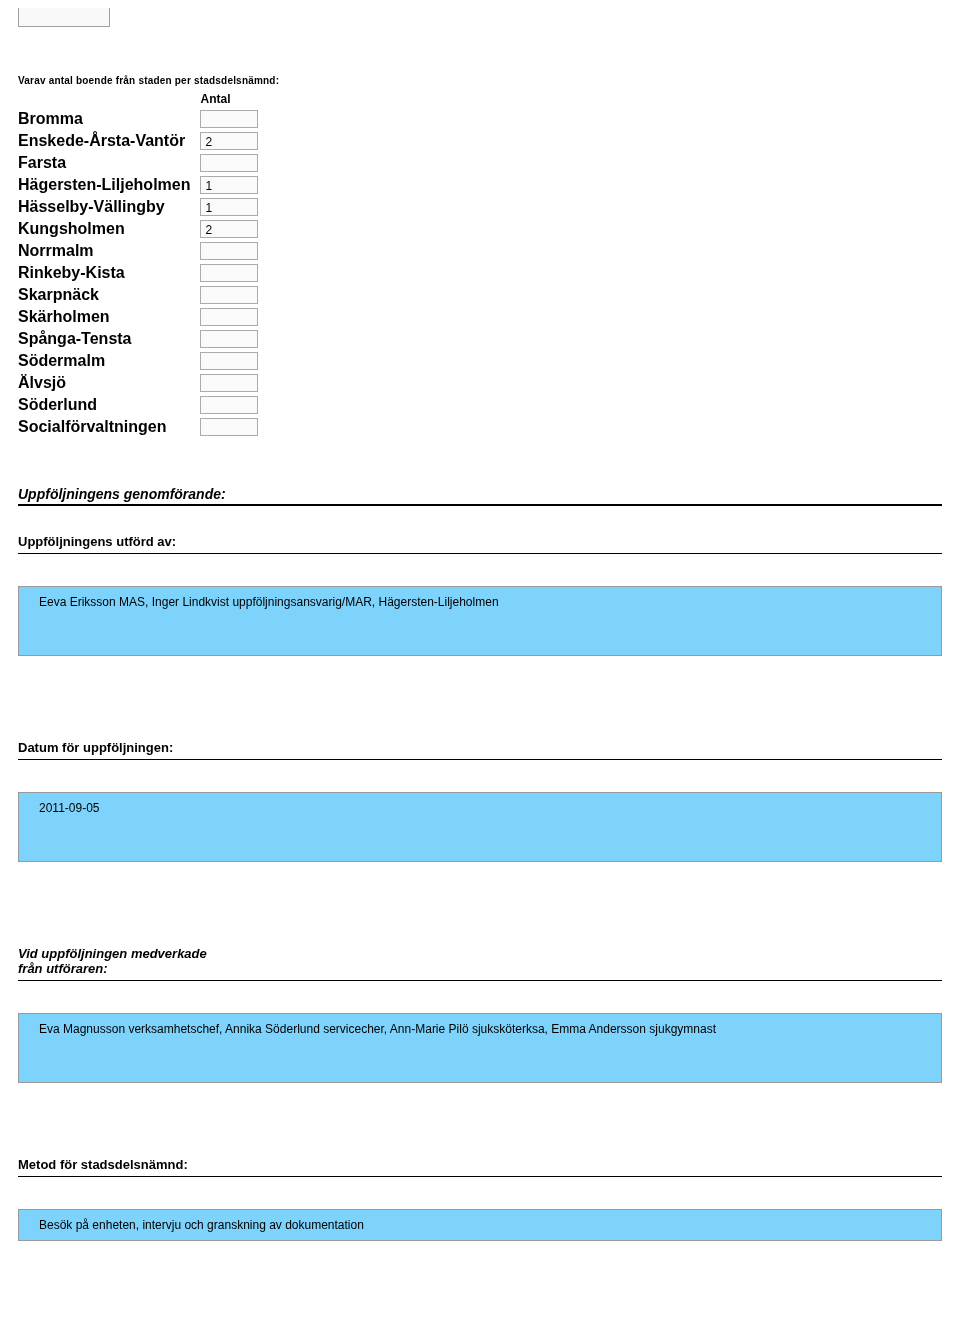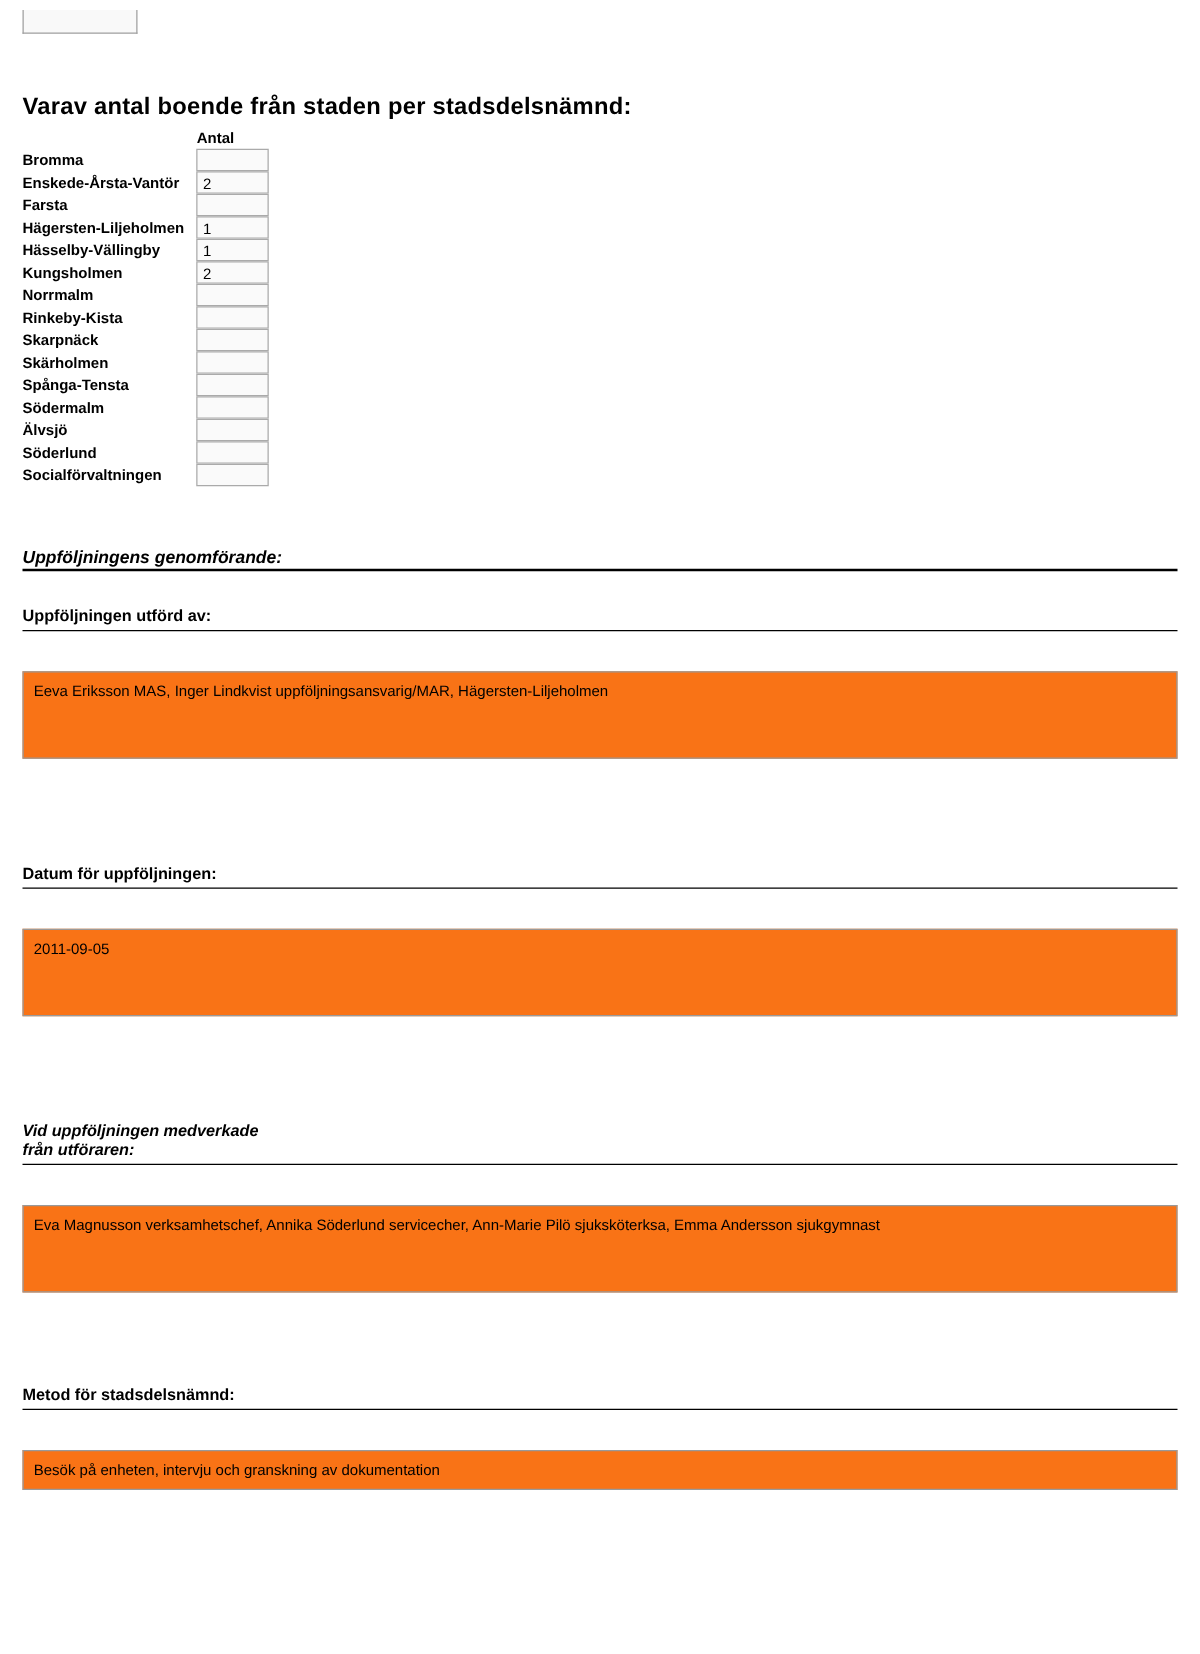--- a/index.html
+++ b/index.html
@@ -18,34 +18,34 @@
   .top-box {
     width: 90px;
     height: 18px;
     border: 1px solid #a0a0a0;
     border-top: none;
     background: #f9f9f9;
     margin-bottom: 48px;
   }
   .heading-bold {
     font-weight: bold;
-    font-size: 19px;
+    font-size: 10px;
     letter-spacing: 0.2px;
     margin-bottom: 6px;
   }
   table.district {
     border-collapse: collapse;
   }
   table.district td, table.district th {
     padding: 0;
     vertical-align: middle;
   }
   table.district td.label {
     font-weight: bold;
-    font-size: 12px;
+    font-size: 16px;
     padding: 2px 10px 2px 0;
     white-space: nowrap;
   }
   table.district th.antal {
     font-weight: bold;
     font-size: 12px;
     text-align: left;
     width: 58px;
     padding-bottom: 2px;
   }
@@ -81,23 +81,23 @@
     margin: 0 0 10px 0;
   }
   .sub-heading {
     font-weight: bold;
     font-size: 13px;
     margin-top: 28px;
     margin-bottom: 4px;
   }
   .big-box {
     border: 1px solid #999;
-    background: #f97316;
+    background: #7dd3fc;
     min-height: 70px;
-    padding: 8px 8px 8px 8px;
+    padding: 8px 8px 8px 20px;
     font-size: 12px;
     box-sizing: border-box;
     width: 100%;
     margin-top: 32px;
   }
   .half-width {
     max-width: 340px;
     font-style: italic;
   }
   .spacer-lg { height: 56px; }
@@ -205,21 +205,21 @@
     <td class="box">
           <div class="cell-box"></div>
         </td>
   </tr>
 </tbody>
   </table>
 
 <div class="section-title">Uppföljningens genomförande:</div>
 <hr class="hr-thick">
 
-<div class="sub-heading">Uppföljningen utförd av:</div>
+<div class="sub-heading">Uppföljningens utförd av:</div>
 <hr class="hr-thin">
 <div class="big-box">Eeva Eriksson MAS, Inger Lindkvist uppföljningsansvarig/MAR, Hägersten-Liljeholmen</div>
 
 <div class="spacer-lg"></div>
 
 <div class="sub-heading">Datum för uppföljningen:</div>
 <hr class="hr-thin">
 <div class="big-box">2011-09-05</div>
 
 <div class="spacer-lg"></div>

